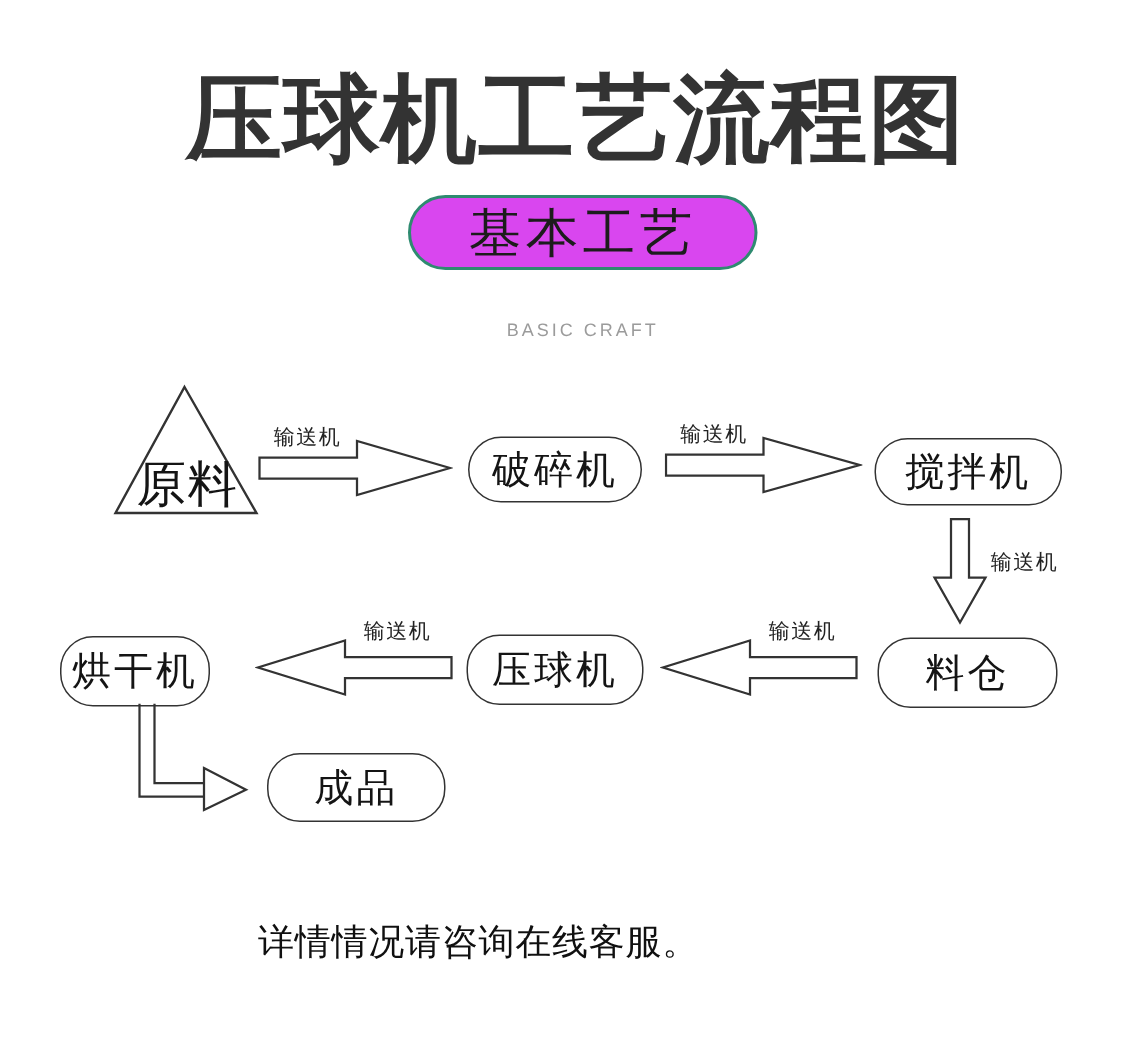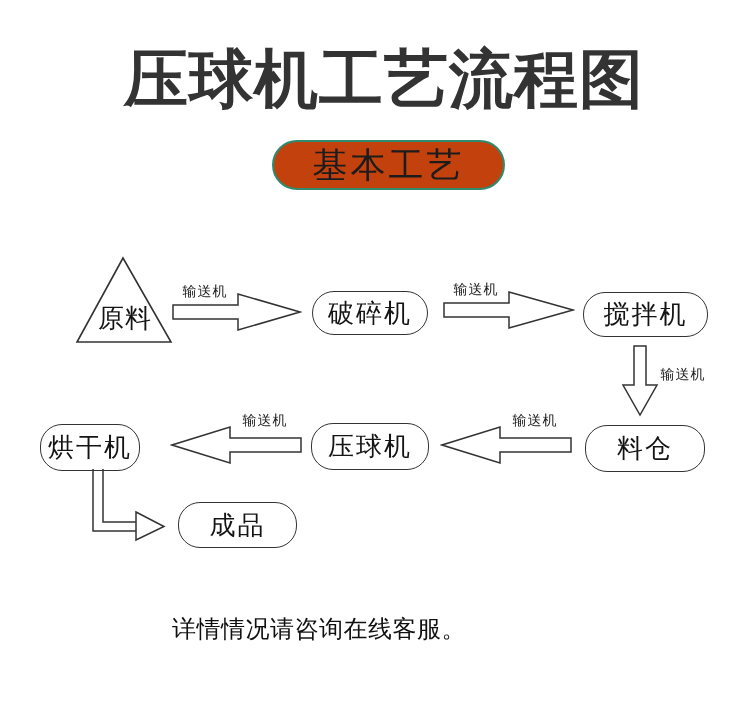--- a/index.html
+++ b/index.html
@@ -9,38 +9,38 @@
     background:#ffffff; overflow:hidden;
     font-family:"Liberation Sans","DejaVu Sans",sans-serif;
     color:#111;
   }
   .title {
     position:absolute; top:36px; left:0; right:0; padding-left:18px;
     text-align:center; font-size:64px; font-weight:900;
     color:var(--ink,#333); letter-spacing:1px; white-space:nowrap;
   }
   .pill {
-    position:absolute; left:272px; top:140px; width:233px; height:50px;
+    position:absolute; left:272px; top:130px; width:233px; height:50px;
     border:2px solid var(--accent-green,#2e8b70); border-radius:27px;
-    background:#c2410c; display:flex; align-items:center; justify-content:center;
+    background:#d946ef; display:flex; align-items:center; justify-content:center;
     font-size:35px; color:#1c1c1c; letter-spacing:3px;
   }
   .basic-craft {
     position:absolute; left:272px; top:213px; width:233px;
     text-align:center; font-size:12px; color:#9b9b9b; letter-spacing:2px;
   }
   .node {
     position:absolute; border:1.6px solid #333; border-radius:22px;
     background:#fff; display:flex; align-items:center; justify-content:center;
     font-size:26px; color:#141414; letter-spacing:2px; white-space:nowrap;
   }
   .shape { position:absolute; }
   .tri-label {
     position:absolute; left:75px; top:301px; width:100px; text-align:center;
-    font-size:26px; color:#141414; letter-spacing:1px;
+    font-size:33px; color:#141414; letter-spacing:1px;
   }
   .conveyor {
     position:absolute; width:66px; text-align:center;
     font-size:14px; color:#222; letter-spacing:1px; white-space:nowrap;
   }
   .note {
     position:absolute; left:0; right:0; top:601px; text-align:center;
     font-size:25px; color:#101010; line-height:30px; letter-spacing:0.5px;
   }
   .note .l2 { margin-top:13px; font-size:24px; transform:translateX(-56px); }
@@ -49,20 +49,21 @@
 </head>
 <body>
 
 <div class="canvas">
 
   <div class="title">压球机工艺流程图</div>
 
   <div class="pill">
     <span>基本工艺</span>
   </div>
+  <div class="basic-craft">BASIC CRAFT</div>
 
   <div>
 
     <svg class="shape" style="left:75px; top:256px;" width="98" height="88" viewBox="0 0 98 88">
       <polygon points="48,2 96,86 2,86" fill="#fff" stroke="#333" stroke-width="1.6"></polygon>
     </svg>
     <div class="tri-label">原料</div>
 
     <div class="conveyor" style="left:172px; top:283px;">输送机</div>
     <svg class="shape" style="left:172px; top:292px;" width="130" height="40" viewBox="0 0 130 40">

